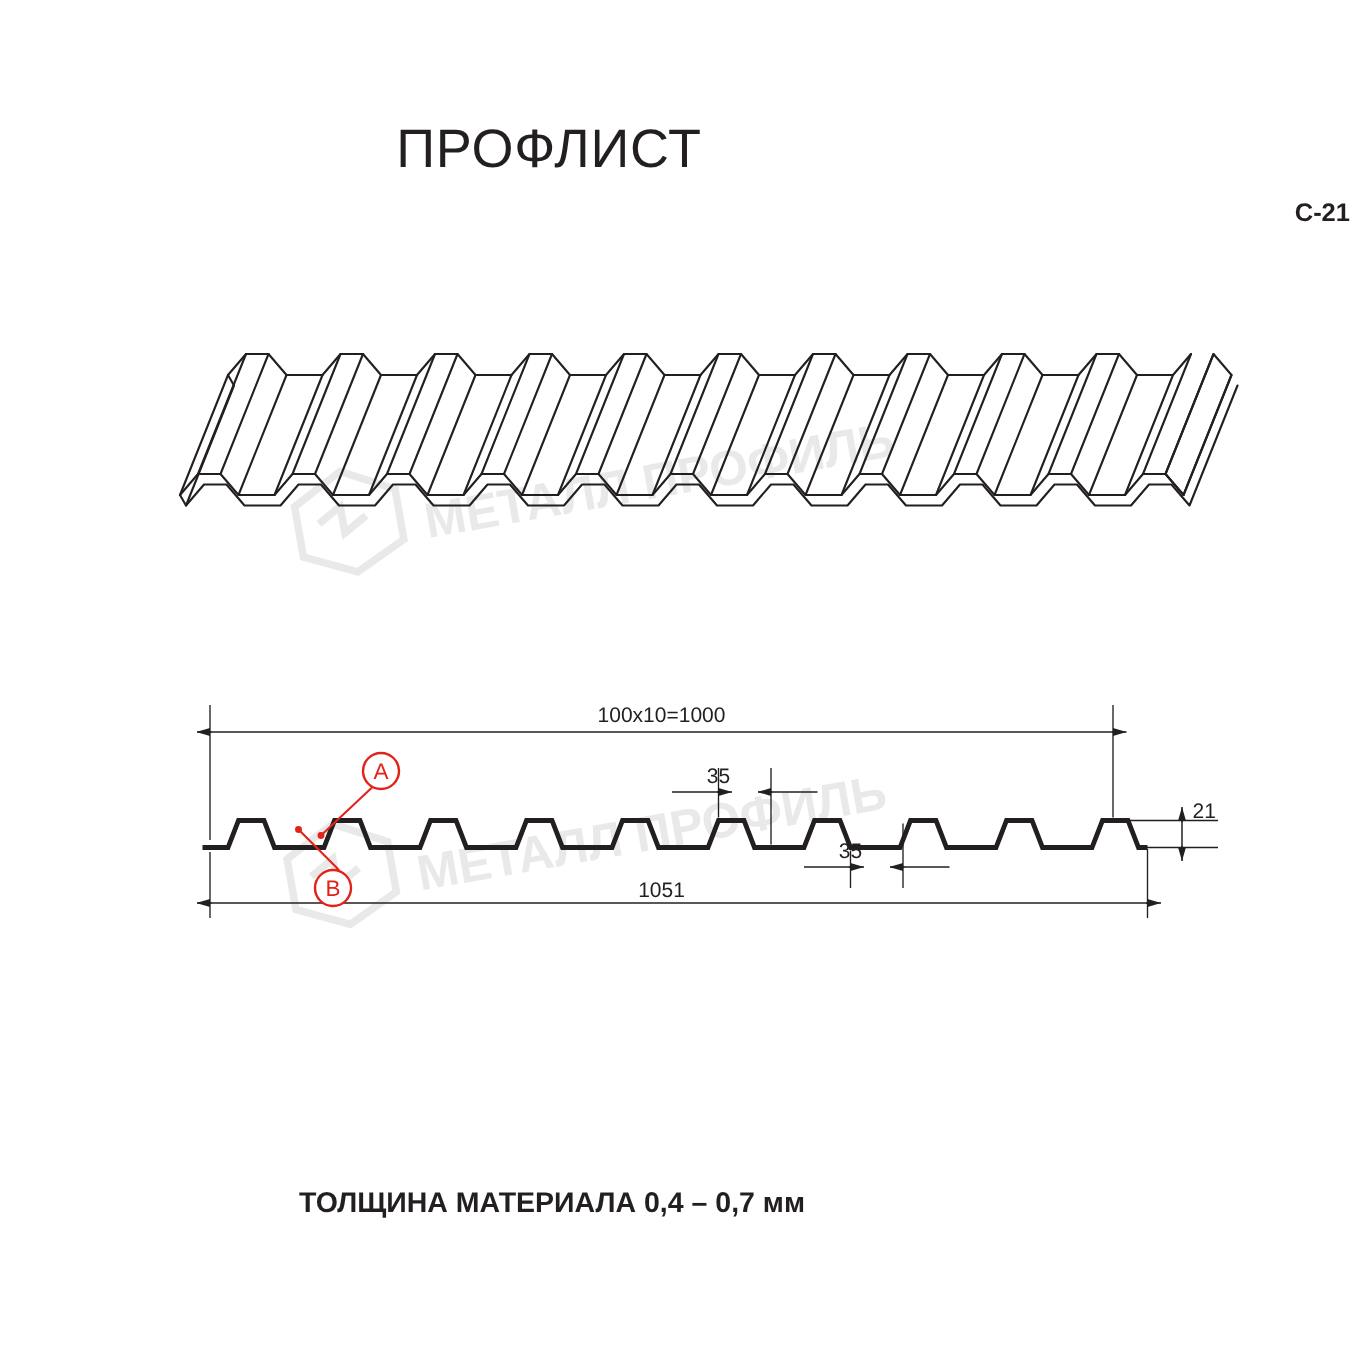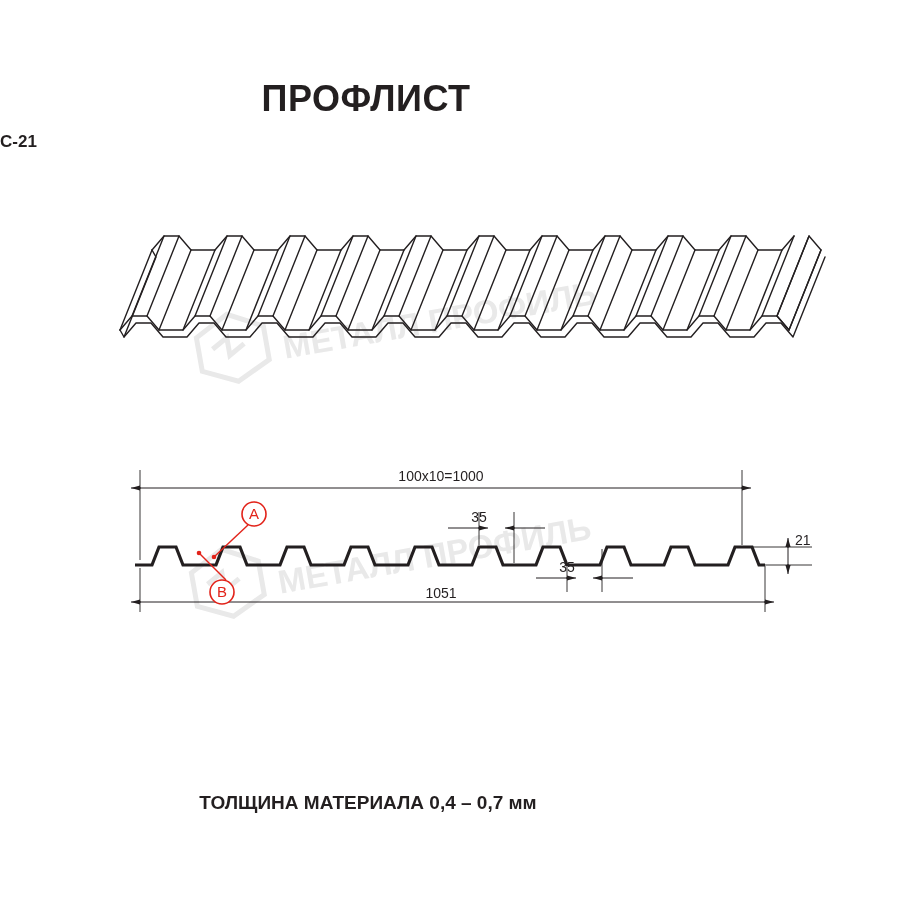--- a/index.html
+++ b/index.html
@@ -19,30 +19,30 @@
     position: absolute;
     inset: 0;
   }
   .title {
     position: absolute;
     top: 78px;
     left: 0;
     width: 732px;
     text-align: center;
     font-size: 36px;
-    font-weight: bold;
+    font-weight: normal;
     letter-spacing: 0.5px;
     color: #231f20;
   }
   .subtitle {
     position: absolute;
     top: 132px;
     left: 0;
     width: 900px;
-    text-align: left;
+    text-align: right;
     font-size: 17px;
     font-weight: bold;
     color: #231f20;
   }
   .footnote {
     position: absolute;
     top: 792px;
     left: 0;
     width: 736px;
     text-align: center;

